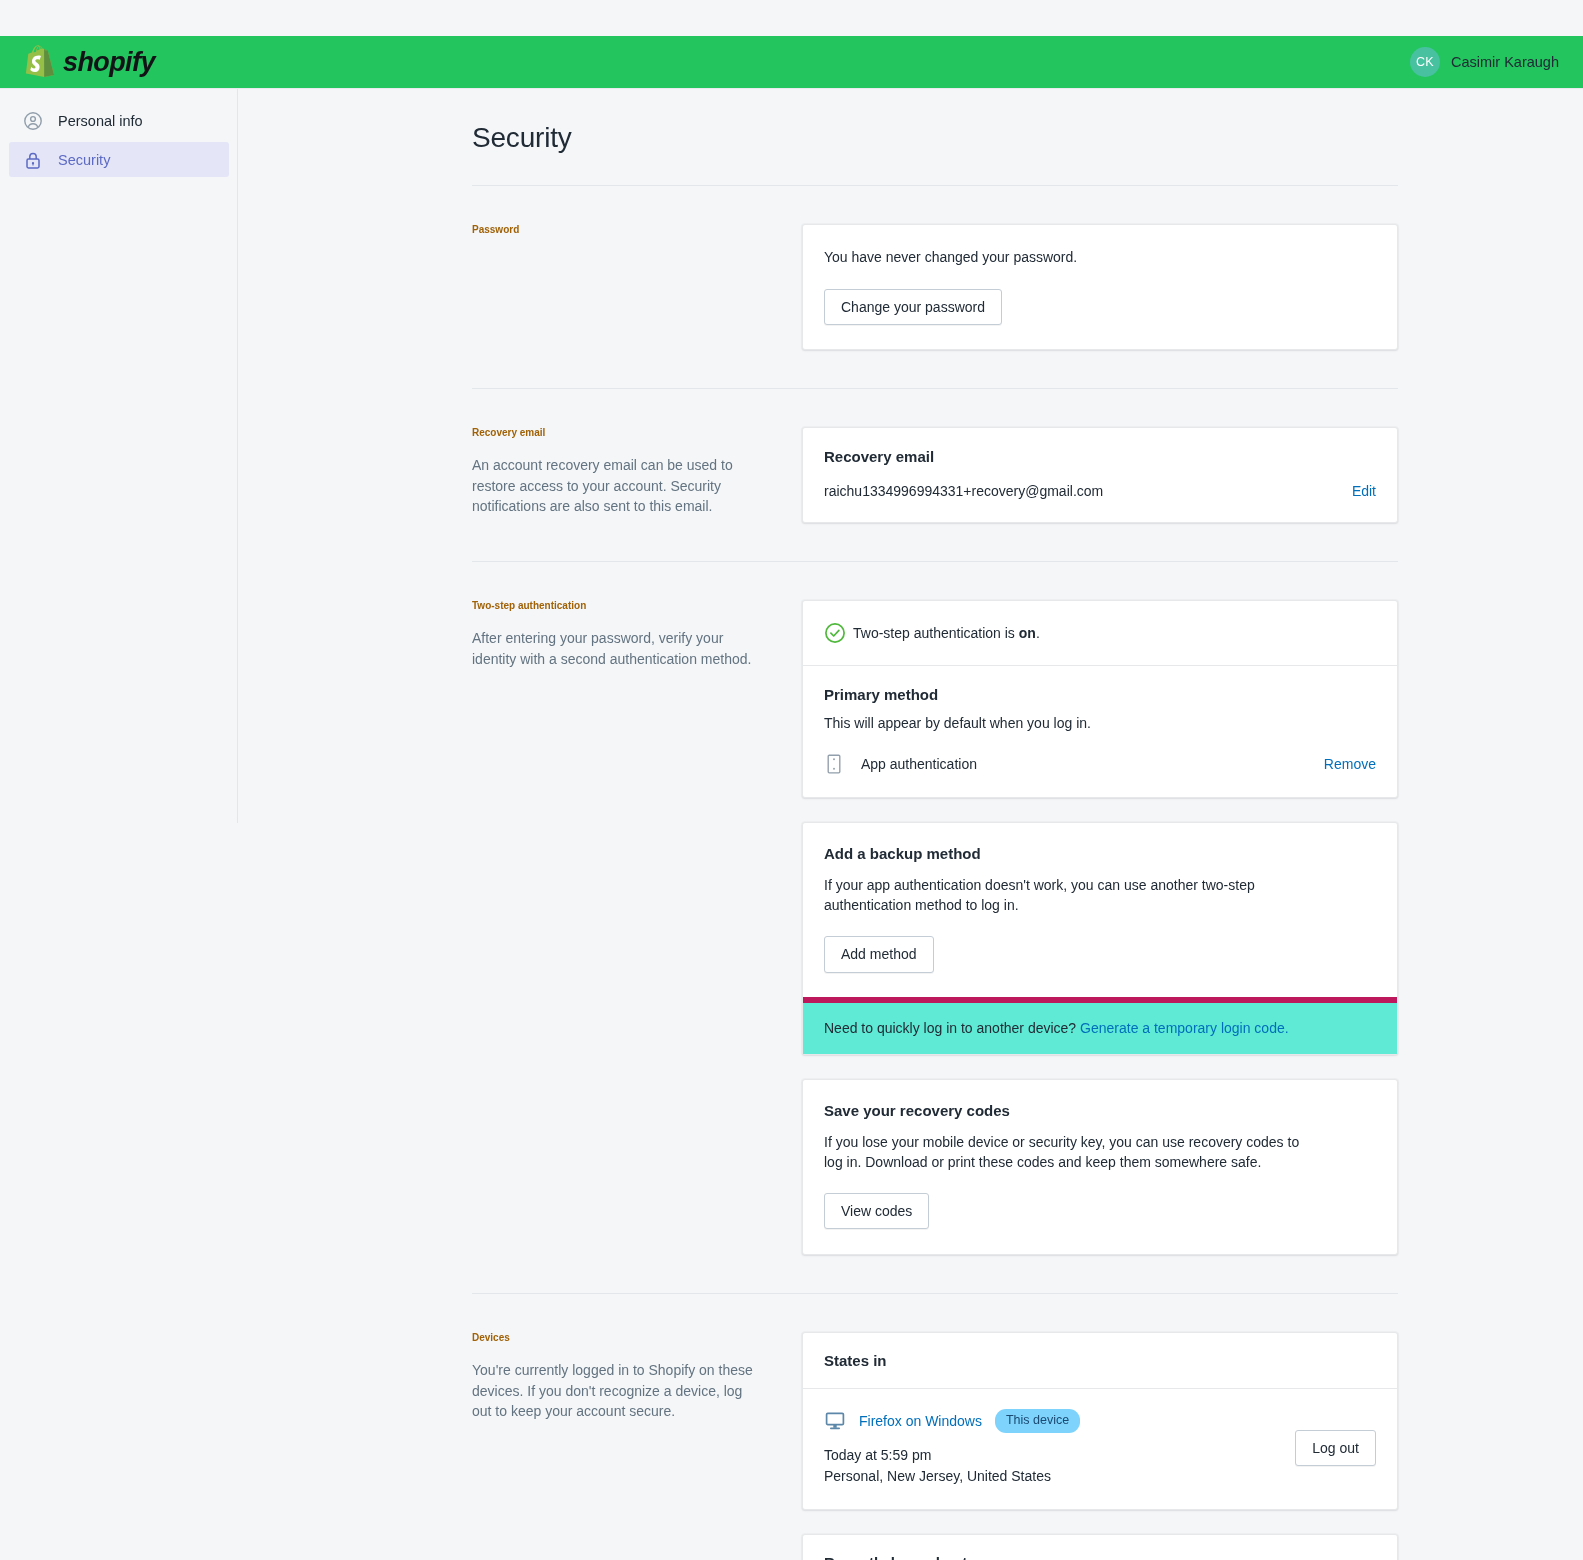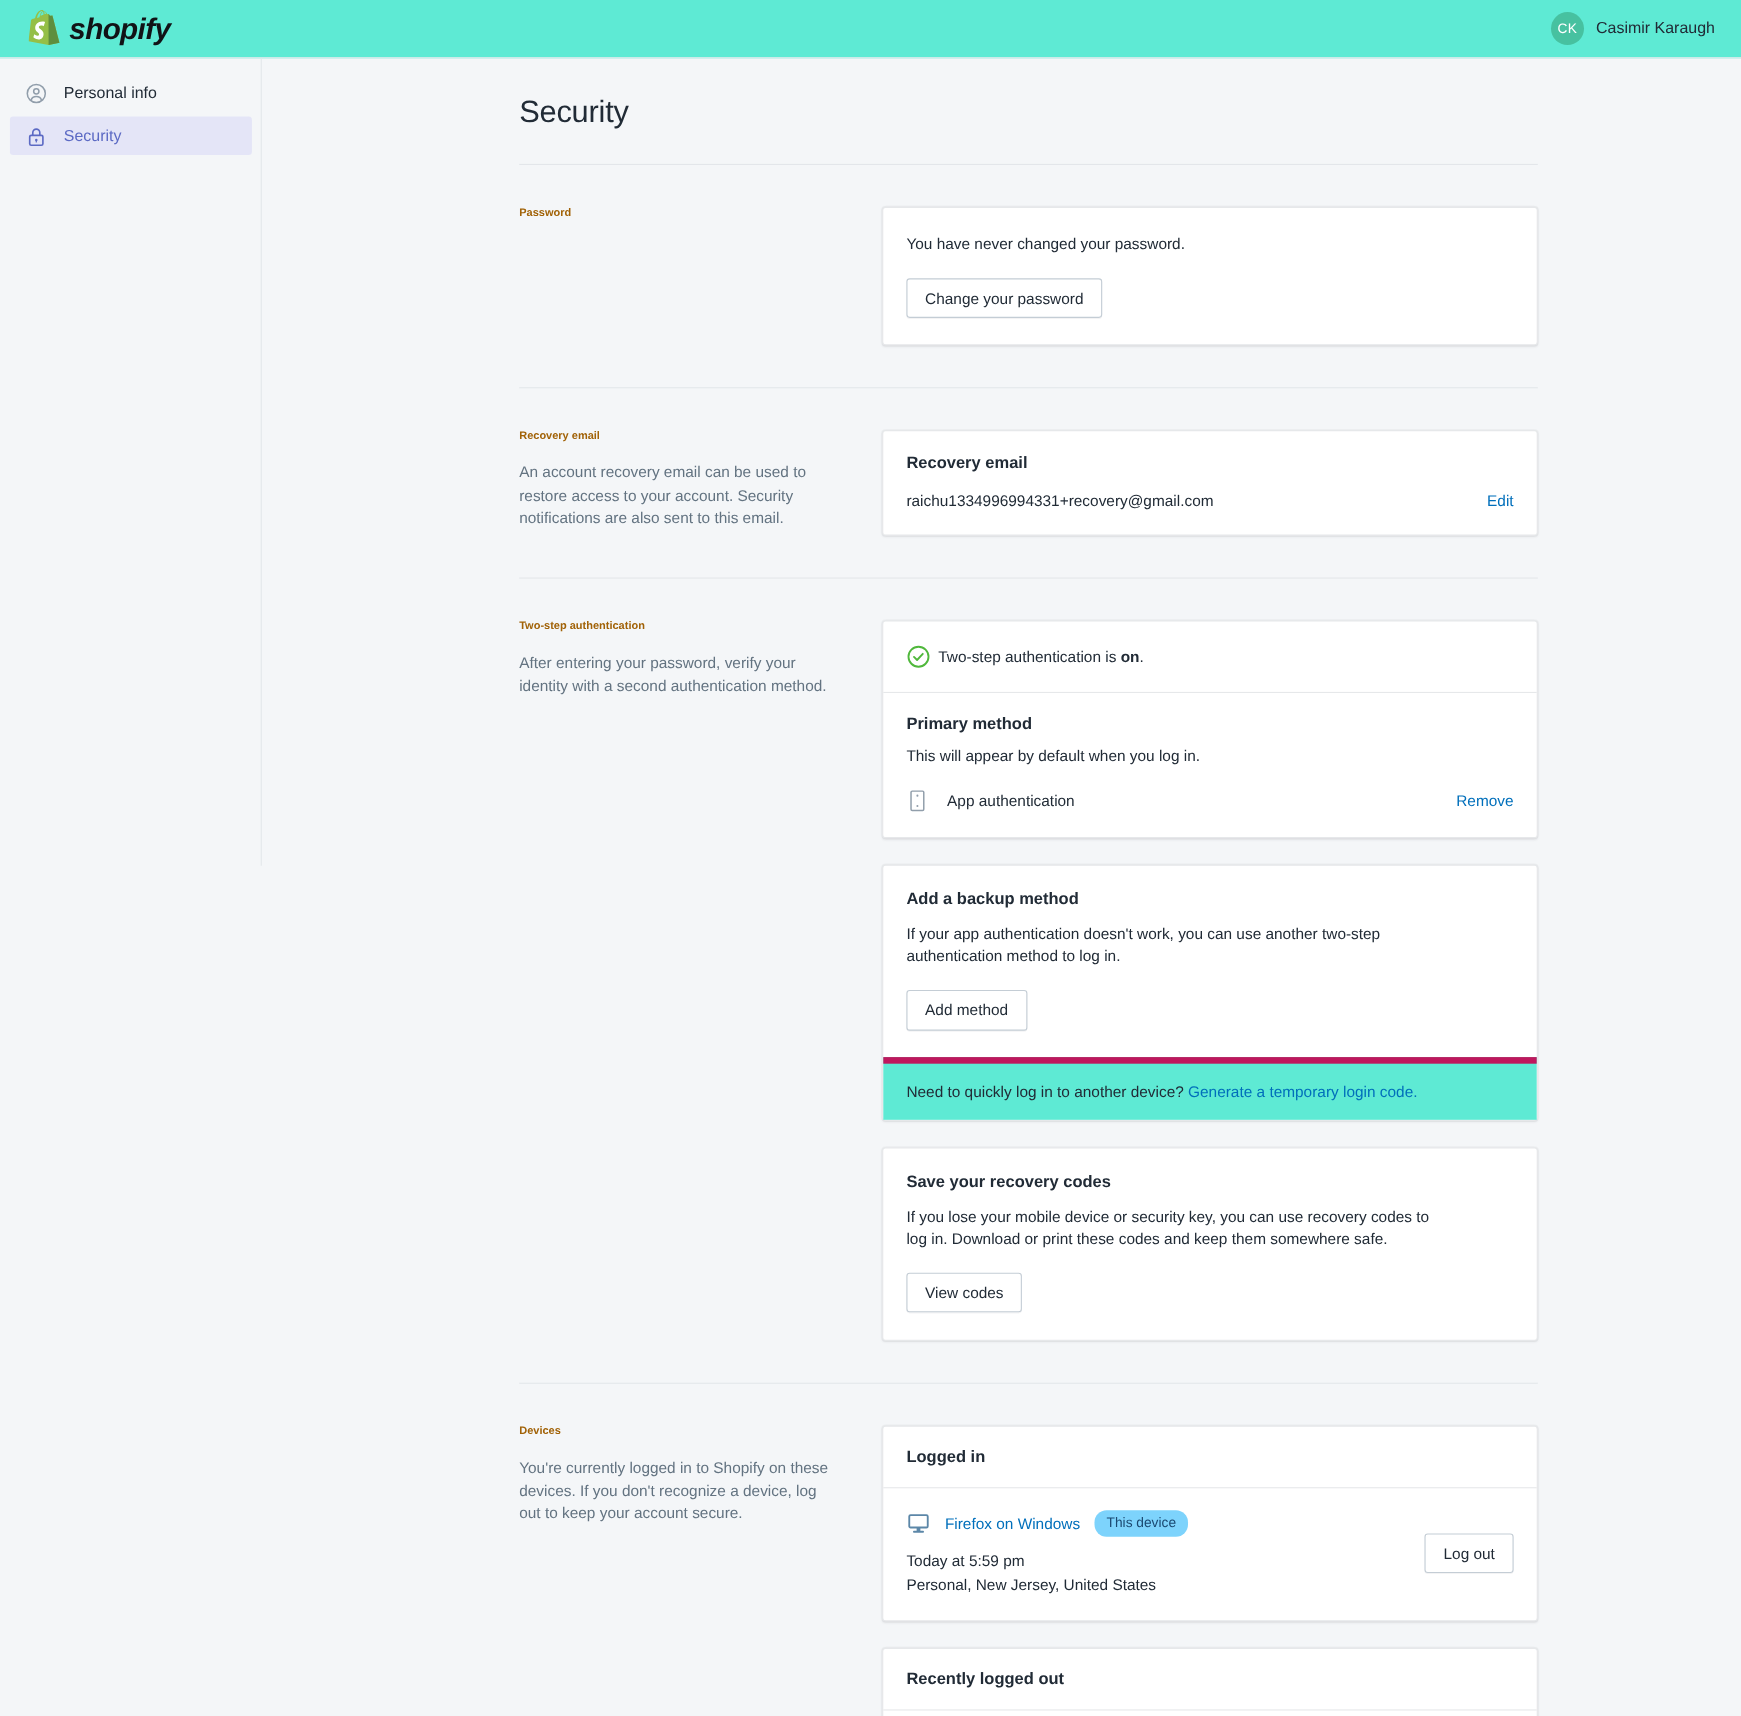--- a/index.html
+++ b/index.html
@@ -9,26 +9,27 @@
     height: 1560px;
     background: #f4f6f8;
     font-family: "Liberation Sans", sans-serif;
     color: #212b36;
     -webkit-font-smoothing: antialiased;
   }
 
   
   .topbar {
     height: 53px;
-    background: #5eead4;
+    background: #22c55e;
     border-bottom: 1px solid #e8eaed;
     display: flex;
     align-items: center;
     justify-content: space-between;
     padding: 0 18px 0 26px;
+    margin-top: 36px;
   }
   .brand { display: flex; align-items: center; gap: 7px; }
   .brand-mark { width: 30px; height: 34px; display: block; }
   .brand-word {
     font-size: 27px;
     font-weight: bold;
     font-style: italic;
     letter-spacing: -0.6px;
     color: #111316;
   }
@@ -319,21 +320,21 @@
       <section class="section">
         <div class="sec-left">
           <div class="sec-title">Devices</div>
           <div class="sec-desc">You're currently logged in to Shopify on these devices. If you don't recognize a device, log out to keep your account secure.</div>
         </div>
 
         <div class="sec-right">
 
           <div class="card">
             <div class="dev-head">
-              <div class="card-title">Logged in</div>
+              <div class="card-title">States in</div>
             </div>
             <div class="card-row-sep dev-body">
               <div class="dev-col-left">
                 <div class="dev-line1">
                   <svg width="22" height="22" viewBox="0 0 22 22">
                     <rect x="2.6" y="3.4" width="16.8" height="11.2" rx="1.2" fill="none" stroke="#5c87a8" stroke-width="1.7"></rect>
                     <rect x="9.3" y="14.6" width="3.4" height="3.2" fill="#5c87a8"></rect>
                     <rect x="6" y="17.6" width="10" height="1.7" rx="0.8" fill="#5c87a8"></rect>
                   </svg>
                   <a class="link">Firefox on Windows</a>

